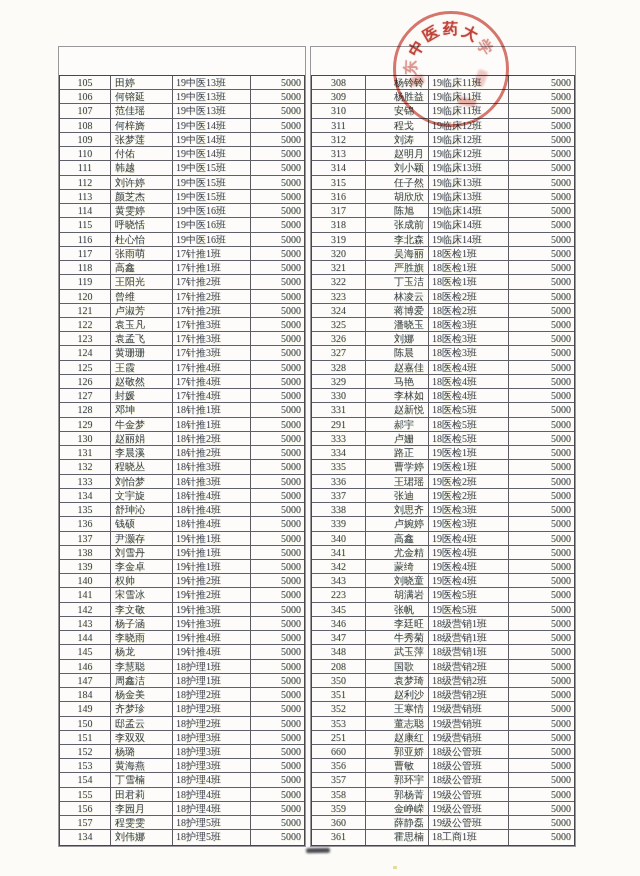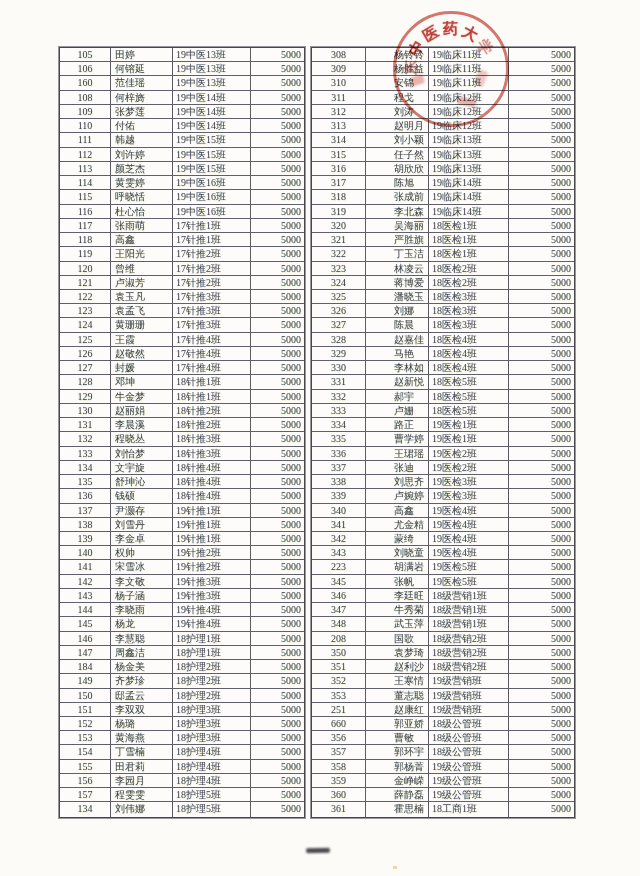--- a/index.html
+++ b/index.html
@@ -13,20 +13,21 @@
   .tables{
     position:absolute;left:58px;top:46px;
     display:flex;gap:4px;
   }
   .table-outer{
     border:1px solid #97979c;
     background:#fdfcfa;
   }
   .grid-table{
     border:1px solid #47474c;
+    margin-top:28px;
   }
   .row{
     display:flex;
     height:14.24px;
     box-sizing:border-box;
     border-bottom:1px solid #60606a;
   }
   .row:last-child{border-bottom:none;}
   .c{
     box-sizing:border-box;
@@ -113,21 +114,21 @@
     <span class="c cls">19中医13班</span>
     <span class="c amt">5000</span>
   </div>
           <div class="row">
     <span class="c num">106</span>
     <span class="c name">何镕延</span>
     <span class="c cls">19中医13班</span>
     <span class="c amt">5000</span>
   </div>
           <div class="row">
-    <span class="c num">160</span>
+    <span class="c num">107</span>
     <span class="c name">范佳瑶</span>
     <span class="c cls">19中医13班</span>
     <span class="c amt">5000</span>
   </div>
           <div class="row">
     <span class="c num">108</span>
     <span class="c name">何梓旖</span>
     <span class="c cls">19中医14班</span>
     <span class="c amt">5000</span>
   </div>
@@ -573,21 +574,21 @@
     <span class="c cls">18医检4班</span>
     <span class="c amt">5000</span>
   </div>
           <div class="row">
     <span class="c num">331</span>
     <span class="c name">赵新悦</span>
     <span class="c cls">18医检5班</span>
     <span class="c amt">5000</span>
   </div>
           <div class="row">
-    <span class="c num">332</span>
+    <span class="c num">291</span>
     <span class="c name">郝宇</span>
     <span class="c cls">18医检5班</span>
     <span class="c amt">5000</span>
   </div>
           <div class="row">
     <span class="c num">333</span>
     <span class="c name">卢姗</span>
     <span class="c cls">18医检5班</span>
     <span class="c amt">5000</span>
   </div>

